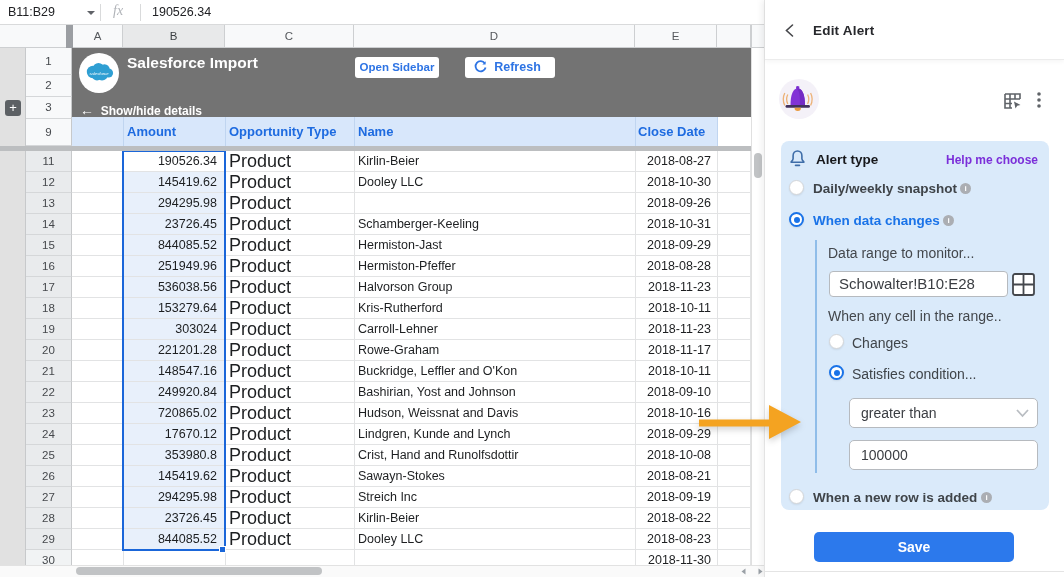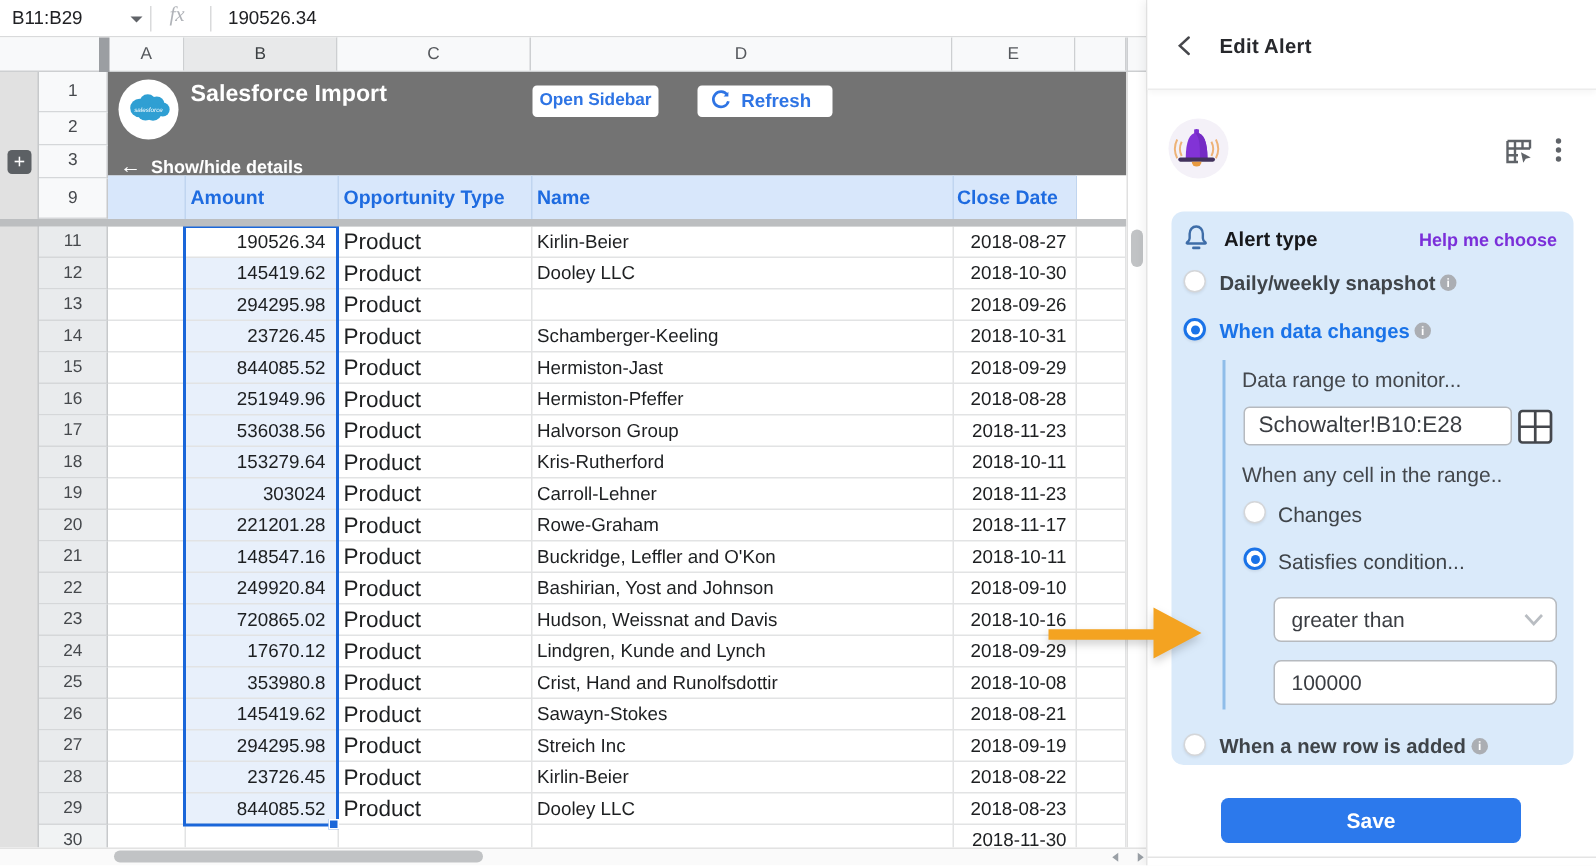--- a/index.html
+++ b/index.html
@@ -36,21 +36,21 @@
 #row9{position:absolute;left:72px;top:117px;width:645px;height:29px;background:#d8e7fb;}
 .h9{position:absolute;top:7px;font-size:13px;font-weight:bold;color:#1e6be0;}
 .h9v{position:absolute;top:0;width:1px;height:29px;background:#c0d5f0;}
 
 #fzbar{position:absolute;left:0;top:146px;width:751px;height:5px;background:#bcbec0;}
 
 #grid{position:absolute;left:72px;top:151px;width:679px;height:414px;background:#fff;overflow:hidden;}
 .hl{position:absolute;left:72px;width:679px;height:1px;background:#e2e3e4;}
 .vl{position:absolute;top:151px;width:1px;height:414px;background:#e2e3e4;}
 .amt{position:absolute;width:98px;left:123px;text-align:right;padding-right:4px;font-size:12.5px;color:#1d1f21;line-height:21px;height:21px;}
-.prod{position:absolute;left:229px;font-size:15px;color:#1d1f21;line-height:21px;height:21px;}
+.prod{position:absolute;left:229px;font-size:18px;color:#1d1f21;line-height:21px;height:21px;}
 .nm{position:absolute;left:358px;font-size:12.5px;color:#1d1f21;line-height:21px;height:21px;}
 .dt{position:absolute;width:86px;left:631px;text-align:right;padding-right:6px;font-size:12.5px;color:#1d1f21;line-height:21px;height:21px;}
 
 #selfill{position:absolute;left:124px;top:172px;width:100px;height:377px;background:#e8f0fb;}
 #selbrd{position:absolute;left:122px;top:150px;width:104px;height:401px;border:2px solid #1a66d9;}
 #selhandle{position:absolute;left:219px;top:546px;width:7px;height:7px;background:#1a66d9;border:1px solid #fff;}
 
 #vsb{position:absolute;left:751px;top:48px;width:14px;height:517px;background:#fff;border-left:1px solid #e0e0e0;}
 #vthumb{position:absolute;left:754px;top:153px;width:8px;height:25px;background:#c1c3c5;border-radius:4px;}
 #hsb{position:absolute;left:0;top:565px;width:765px;height:12px;background:#fafafa;border-top:1px solid #e2e2e2;}

